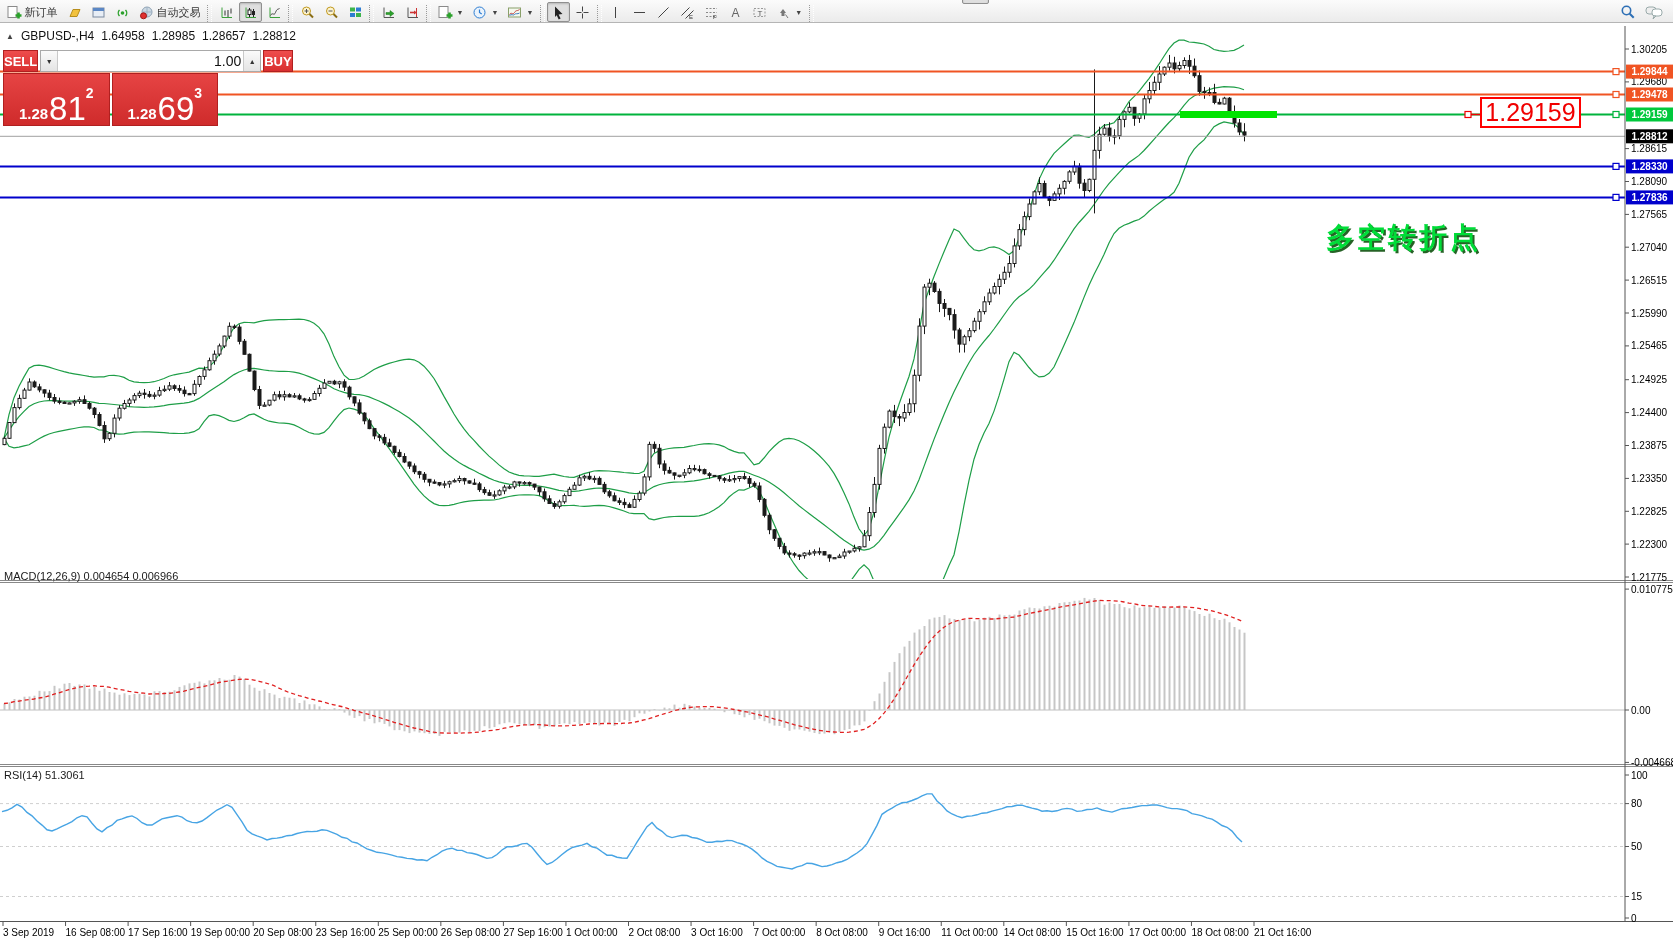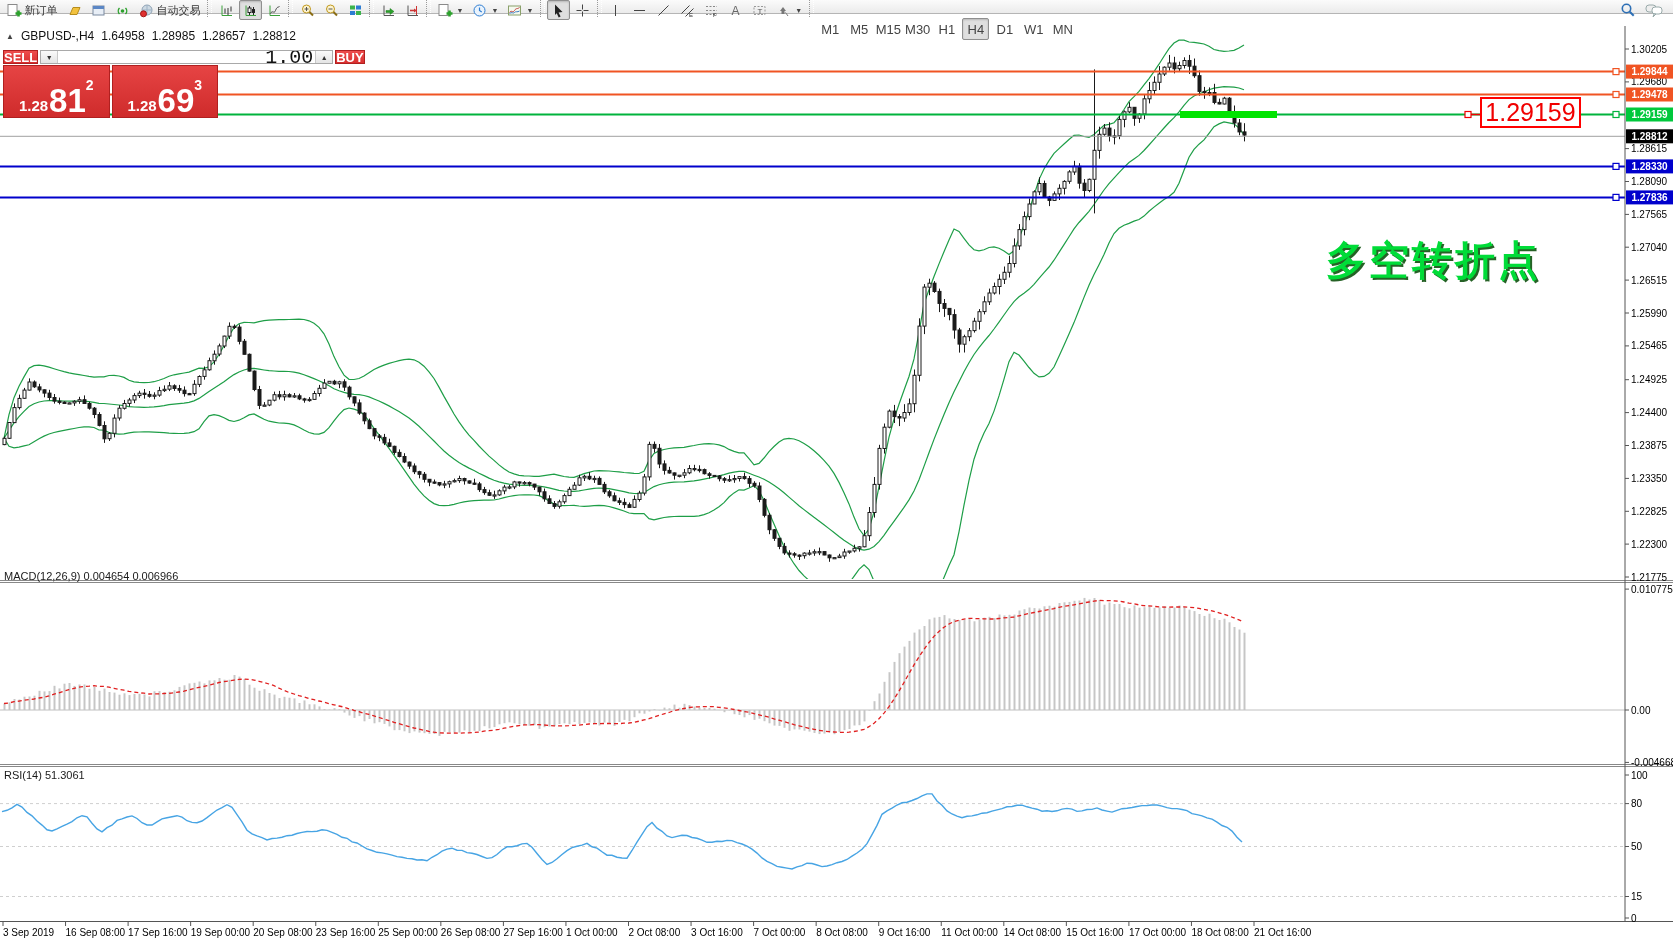--- a/index.html
+++ b/index.html
@@ -1,58 +1,58 @@
 <!DOCTYPE html>
 <html><head>
 <meta charset="utf-8">
 <style>
   html,body{margin:0;padding:0;background:#fff}
   body{width:1673px;height:947px;position:relative;overflow:hidden;
        font-family:"Liberation Sans",sans-serif;-webkit-font-smoothing:antialiased}
   
-  .toolbar{position:absolute;left:0;top:0;width:1673px;height:14px;
+  .toolbar{position:absolute;left:0;top:0;width:1673px;height:23px;
            background:linear-gradient(#fbfbfb,#ebebeb);border-bottom:1px solid #b5b5b5;
-           display:flex;align-items:flex-start;padding-left:2px;box-sizing:border-box}
+           display:flex;align-items:flex-end;padding-left:2px;box-sizing:border-box}
   .tb-btn{height:20px;min-width:20px;display:flex;align-items:center;justify-content:center;
           gap:3px;padding:0 3px;margin:0 0.5px;border:1px solid transparent;border-radius:2px;
           font-size:11px;color:#333;box-sizing:border-box;white-space:nowrap}
   .tb-btn.pressed{background:#dfdfdf;border-color:#8f8f8f;box-shadow:inset 0 1px 2px rgba(0,0,0,.18)}
   .tb-grip{width:3px;height:17px;border-left:1px dotted #9a9a9a;border-right:1px dotted #fff;margin:0 2px}
   .dd{font-size:7px;color:#444;margin-left:1px}
   .tf-btn{height:20px;min-width:25px;display:flex;align-items:center;justify-content:center;
           font-size:13px;color:#444;border:1px solid transparent;border-radius:2px;margin:18px 1px}
   .tf-btn.pressed{background:#dfdfdf;border-color:#8f8f8f;box-shadow:inset 0 1px 2px rgba(0,0,0,.18)}
   .tb-right{margin-left:auto;display:flex;align-items:center;margin-right:6px}
   
   #chart-svg{position:absolute;left:0;top:0}
   .ohlc{position:absolute;left:6px;top:29px;font-size:12px;color:#111;display:flex;gap:7px;align-items:center}
   .ohlc .tri{font-size:8px;color:#444}
   .ohlc .sym{font-weight:normal}
   
   .tpanel{position:absolute;left:3px;top:50px;width:215px}
-  .trow1{display:flex;height:14px;gap:2px}
+  .trow1{display:flex;height:22px;gap:2px}
   .btn-red{background:linear-gradient(#ee4d4d,#d92f2f);color:#fff;font-size:13px;font-weight:600;
            display:flex;align-items:center;justify-content:center;border:1px solid #b02020;box-sizing:border-box}
   .sellbtn{width:46px}.buybtn{width:47px}
   .volwrap{flex:1;display:flex;border:1px solid #a9a9a9;background:#fff;box-sizing:border-box}
   .spinbtn{width:17px;display:flex;align-items:center;justify-content:center;font-size:7px;color:#333;
            background:linear-gradient(#fafafa,#e4e4e4);border:0}
   .spinbtn.left{border-right:1px solid #c9c9c9}.spinbtn.right{border-left:1px solid #c9c9c9}
-  .volval{flex:1;border:0;outline:none;text-align:right;font-size:20px;color:#111;
-          font-family:Liberation Mono, monospace;min-width:0}
+  .volval{flex:1;border:0;outline:none;text-align:right;font-size:14px;color:#111;
+          font-family:Liberation Sans, sans-serif;min-width:0}
   .trow2{display:flex;margin-top:1px;gap:2px;height:53px}
   .ptile{flex:1;background:linear-gradient(#e64444,#cf2b2b);border:1px solid #b02020;color:#fff;
          display:flex;align-items:flex-end;justify-content:center;box-sizing:border-box;padding-bottom:1px}
   .ptile .small{font-size:15px;font-weight:bold;line-height:20px;margin-right:1px}
-  .ptile .big{font-size:33px;font-weight:bold;line-height:30px}
+  .ptile .big{font-size:33px;font-weight:normal;line-height:30px}
   .ptile .sup{font-size:14px;font-weight:bold;line-height:38px;align-self:flex-start}
   
   .pane-label{position:absolute;font-size:11px;color:#1a1a1a}
   
-  .annot{position:absolute;left:1326px;top:233px;font-size:40px;font-weight:bold;letter-spacing:3px;
+  .annot{position:absolute;left:1326px;top:219px;font-size:28px;font-weight:bold;letter-spacing:3px;
          color:#00dc38;text-shadow:2px 2px 0 rgba(0,70,0,.85);white-space:nowrap}
   
   .callout{position:absolute;left:1480px;top:97px;width:97px;height:27px;border:2px solid #ff0000;
            background:#fff;color:#f00000;font-size:25px;line-height:27px;text-align:center;font-weight:500}
   .icon{display:inline-flex}
 </style>
 </head>
 <body>
 
 <div class="toolbar">

